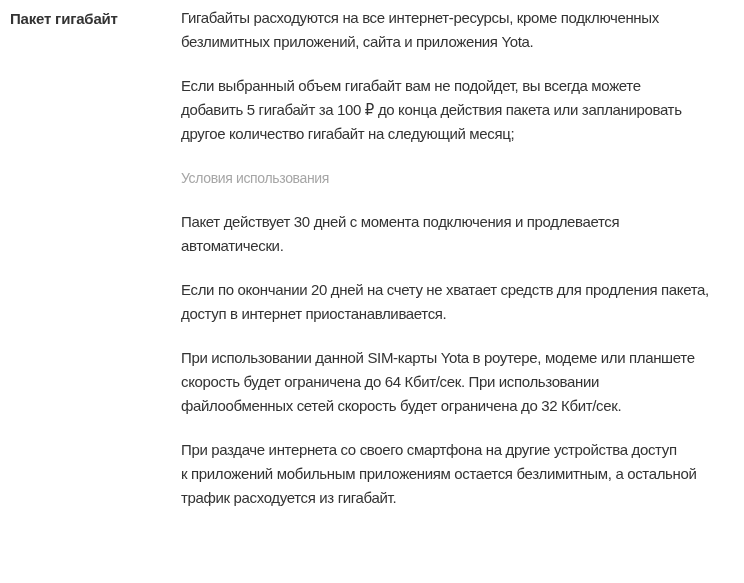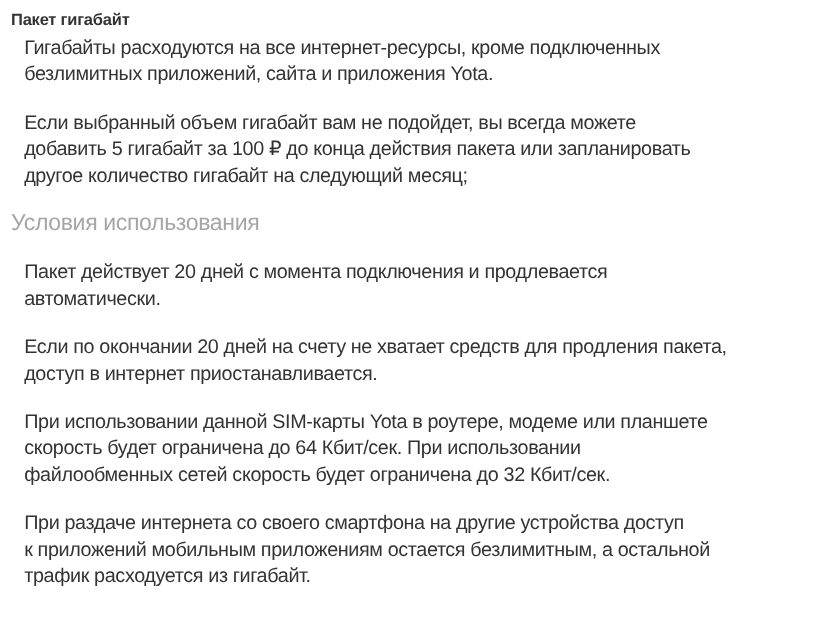--- a/index.html
+++ b/index.html
@@ -10,51 +10,50 @@
   }
   .page {
     position: relative;
     width: 744px;
     height: 583px;
     box-sizing: border-box;
     background: #ffffff;
     overflow: hidden;
     display: flex;
     padding: 6px 0 0 10px;
-    flex-direction: column;
   }
   .label-col {
     width: 171px;
     flex-shrink: 0;
     box-sizing: border-box;
   }
   .row-label {
     margin: 1px 0 0 0;
     font-size: 15px;
     font-weight: bold;
     line-height: 24px;
     letter-spacing: -0.2px;
     color: #333333;
   }
   .content-col {
     flex: 1;
     box-sizing: border-box;
     padding-right: 6px;
   }
   .content-col p {
-    margin: 0 0 20px 12px;
-    font-size: 18px;
+    margin: 0 0 20px 0;
+    font-size: 15px;
     line-height: 24px;
     letter-spacing: -0.35px;
     color: #333333;
     white-space: pre-line;
   }
   .content-col .subheading {
     margin: 0 0 20px 0;
-    font-size: 21px;
+    font-size: 14px;
     font-weight: normal;
     line-height: 24px;
     letter-spacing: -0.35px;
     color: #a6a6a6;
     white-space: pre-line;
   }
 </style>
 </head>
 <body>
 
@@ -62,21 +61,21 @@
   <div class="label-col">
     <h3 class="row-label">Пакет гигабайт</h3>
   </div>
   <div class="content-col">
     <p>Гигабайты расходуются на все интернет-ресурсы, кроме подключенных
 безлимитных приложений, сайта и приложения Yota.</p>
     <p>Если выбранный объем гигабайт вам не подойдет, вы всегда можете
 добавить 5 гигабайт за 100 ₽ до конца действия пакета или запланировать
 другое количество гигабайт на следующий месяц;</p>
     <h4 class="subheading">Условия использования</h4>
-    <p>Пакет действует 20 дней с момента подключения и продлевается
+    <p>Пакет действует 30 дней с момента подключения и продлевается
 автоматически.</p>
     <p>Если по окончании 20 дней на счету не хватает средств для продления пакета,
 доступ в интернет приостанавливается.</p>
     <p>При использовании данной SIM-карты Yota в роутере, модеме или планшете
 скорость будет ограничена до 64 Кбит/сек. При использовании
 файлообменных сетей скорость будет ограничена до 32 Кбит/сек.</p>
     <p>При раздаче интернета со своего смартфона на другие устройства доступ
 к приложений мобильным приложениям остается безлимитным, а остальной
 трафик расходуется из гигабайт.</p>
   </div>

